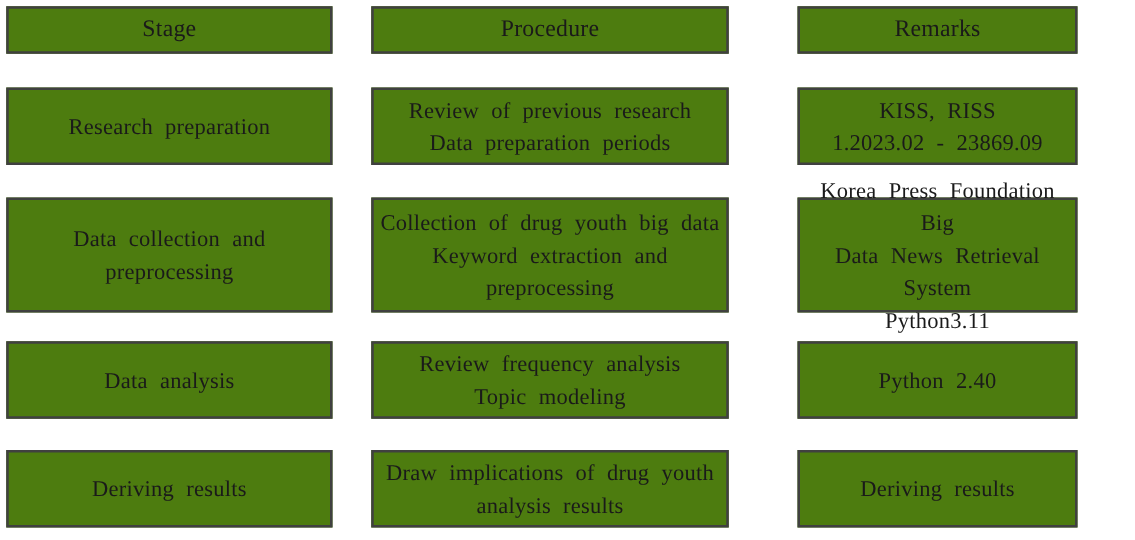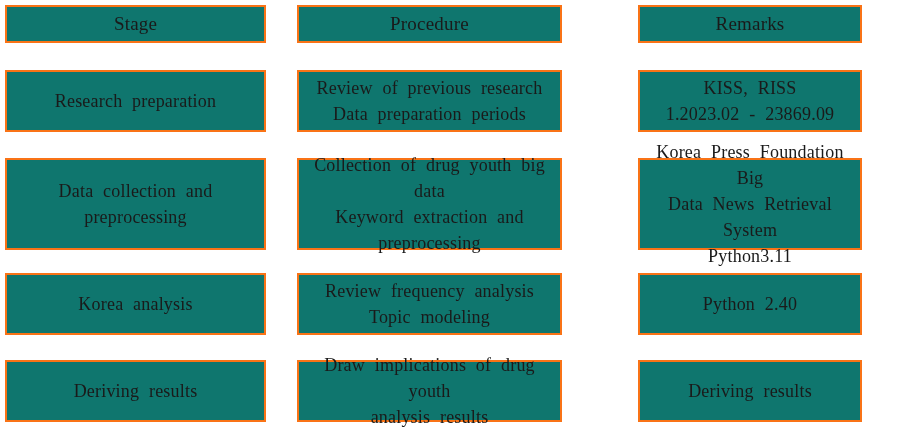--- a/index.html
+++ b/index.html
@@ -7,43 +7,43 @@
     width: 908px;
     height: 432px;
     background: #ffffff;
     position: relative;
     overflow: hidden;
     font-family: "Liberation Serif", "DejaVu Serif", serif;
     color: #1a1a1a;
   }
   .box {
     position: absolute;
-    border: 2px solid #f97316;
-    background: #0f766e;
+    border: 2px solid #404040;
+    background: #4d7c0f;
     box-sizing: border-box;
     display: flex;
     align-items: center;
     justify-content: center;
     text-align: center;
   }
   .cell-text {
     font-size: 18px;
     line-height: 26px;
     white-space: pre-line;
     word-spacing: 0.28em;
     letter-spacing: 0.2px;
   }
   .hdr-text {
     font-size: 19px;
     line-height: 22px;
     word-spacing: 0.2em;
   }
   
   .c1 { left: 5px;   width: 261px; }
-  .c2 { left: 297px; width: 265px; }
+  .c2 { left: 297px; width: 286px; }
   .c3 { left: 638px; width: 224px; }
   
   .rh { top: 5px;   height: 38px; }
   .r1 { top: 70px;  height: 62px; }
   .r2 { top: 158px; height: 92px; }
   .r3 { top: 273px; height: 62px; }
   .r4 { top: 360px; height: 62px; }
 </style>
 </head>
 <body>
@@ -79,21 +79,21 @@
 Keyword extraction and
 preprocessing</span>
 </div>
 <div class="box c3 r2">
   <span class="cell-text">Korea Press Foundation Big
 Data News Retrieval System
 Python3.11</span>
 </div>
 
 <div class="box c1 r3">
-  <span class="cell-text">Korea analysis</span>
+  <span class="cell-text">Data analysis</span>
 </div>
 <div class="box c2 r3">
   <span class="cell-text">Review frequency analysis
 Topic modeling</span>
 </div>
 <div class="box c3 r3">
   <span class="cell-text">Python 2.40</span>
 </div>
 
 <div class="box c1 r4">

